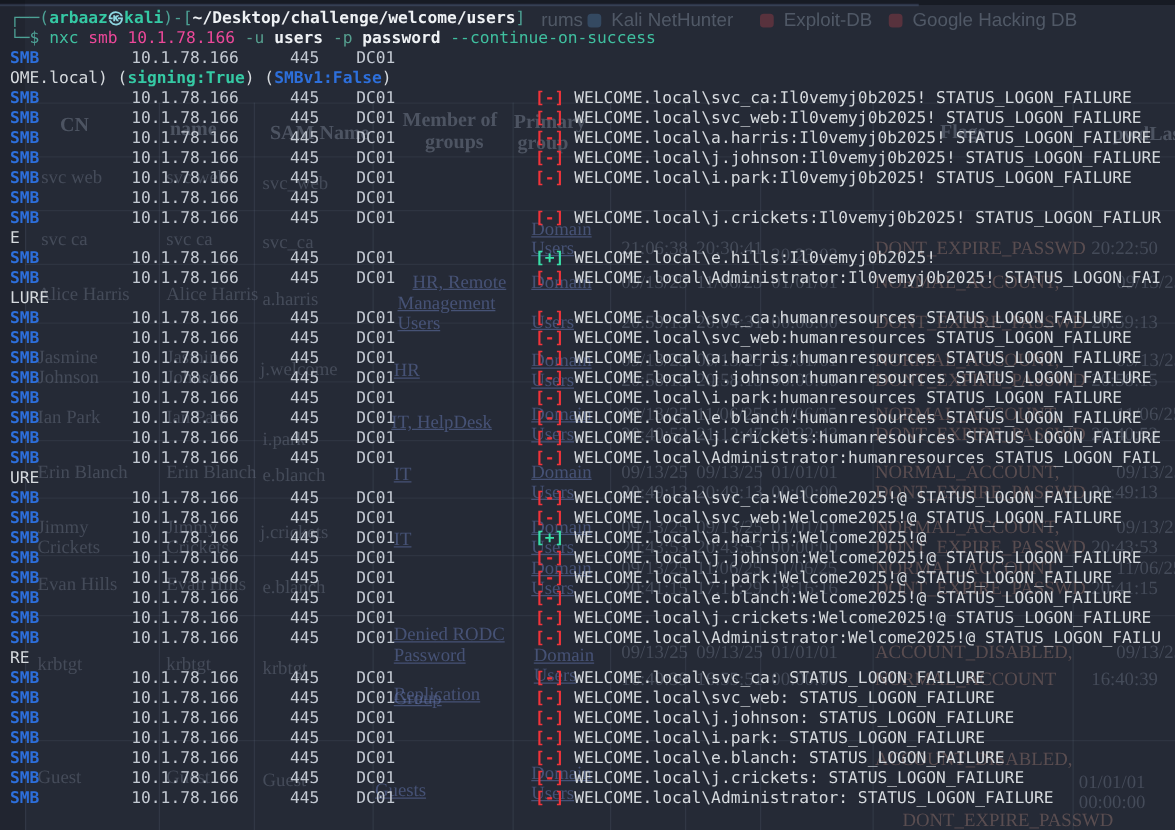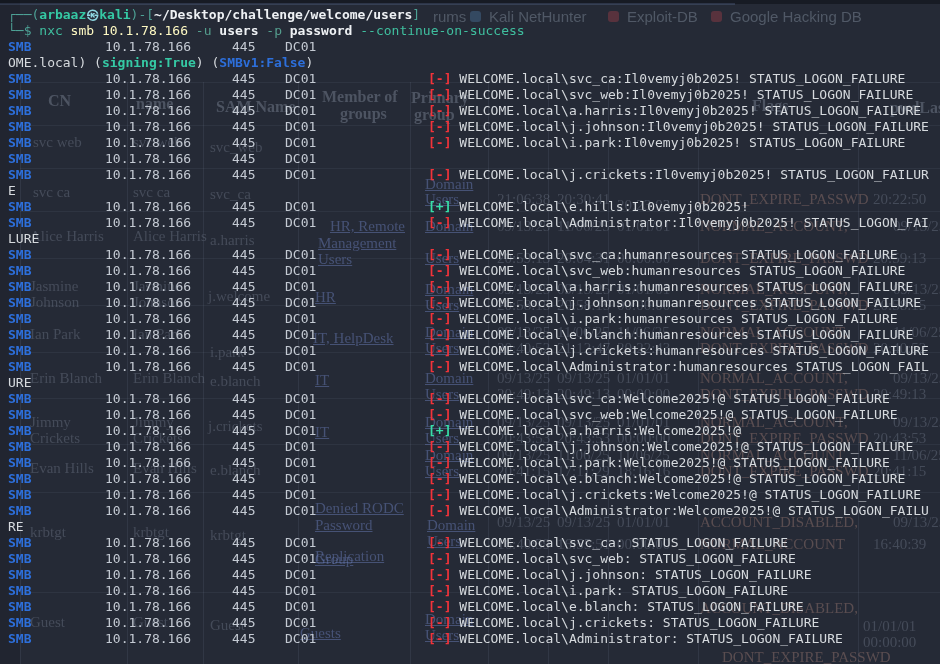--- a/index.html
+++ b/index.html
@@ -36,21 +36,21 @@
   .st.o{color:#38dfa8;}
   .st.i{color:#2d6fdb;}
   .msg{color:#d6dade;}
   .fr{color:#4da195;}
   .tl{color:#35c9a4;font-weight:bold;}
   .at{color:#8fd8e2;font-weight:bold;}
   .pa{color:#eef1f4;font-weight:bold;}
   .cmd{color:#3fbf9f;}
   .fl{color:#559e8e;}
   .bwt{color:#eef1f4;font-weight:bold;}
-  .pl{color:#fef9c3;}
+  .pl{color:#ec4899;}
   .sg{color:#35c9a4;font-weight:bold;}
   .sb{color:#2d6fdb;font-weight:bold;}
 </style>
 </head>
 <body>
 
 <div id="screen">
 
   <div id="bg">
     <div id="topstrip"></div>

